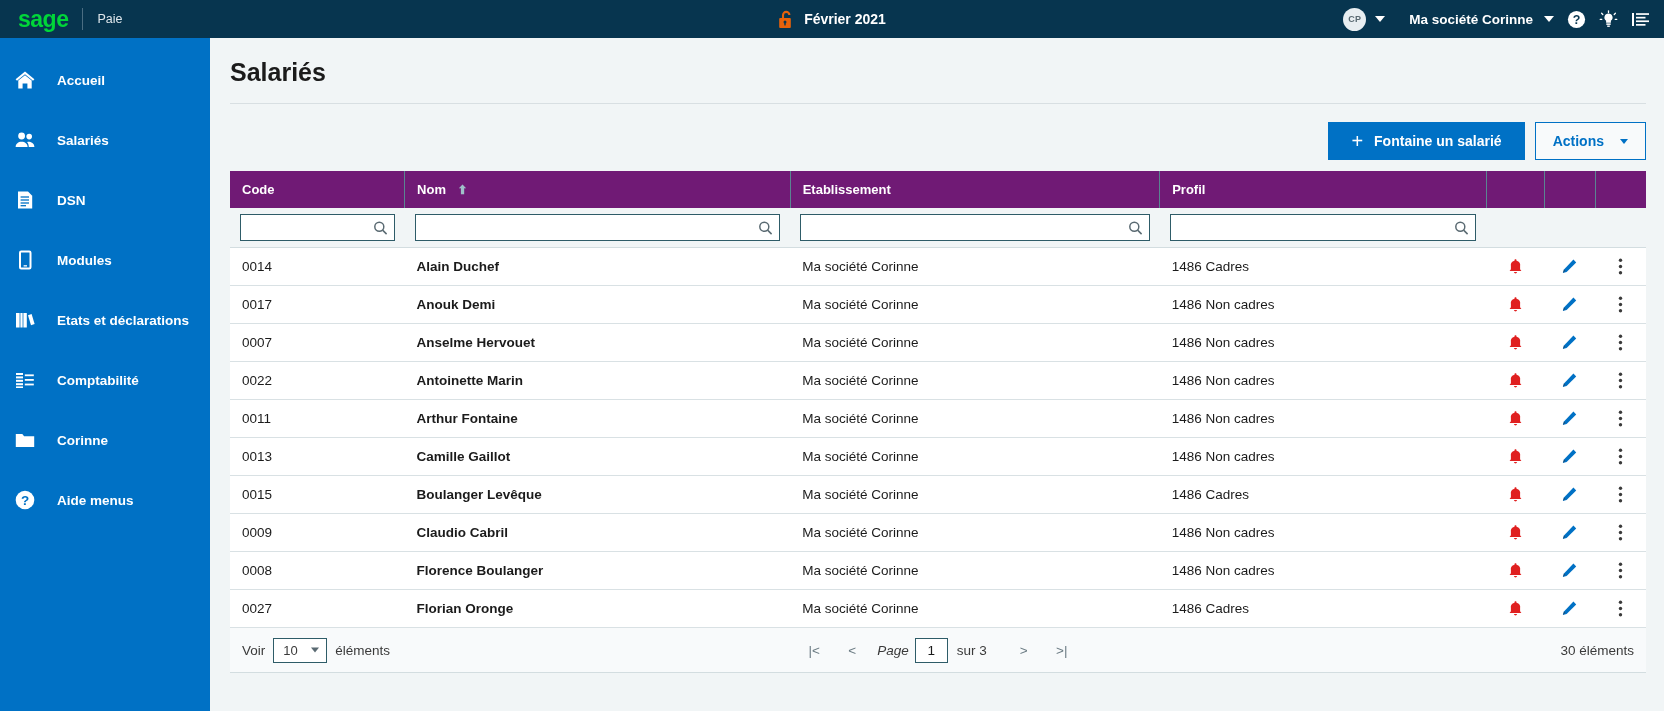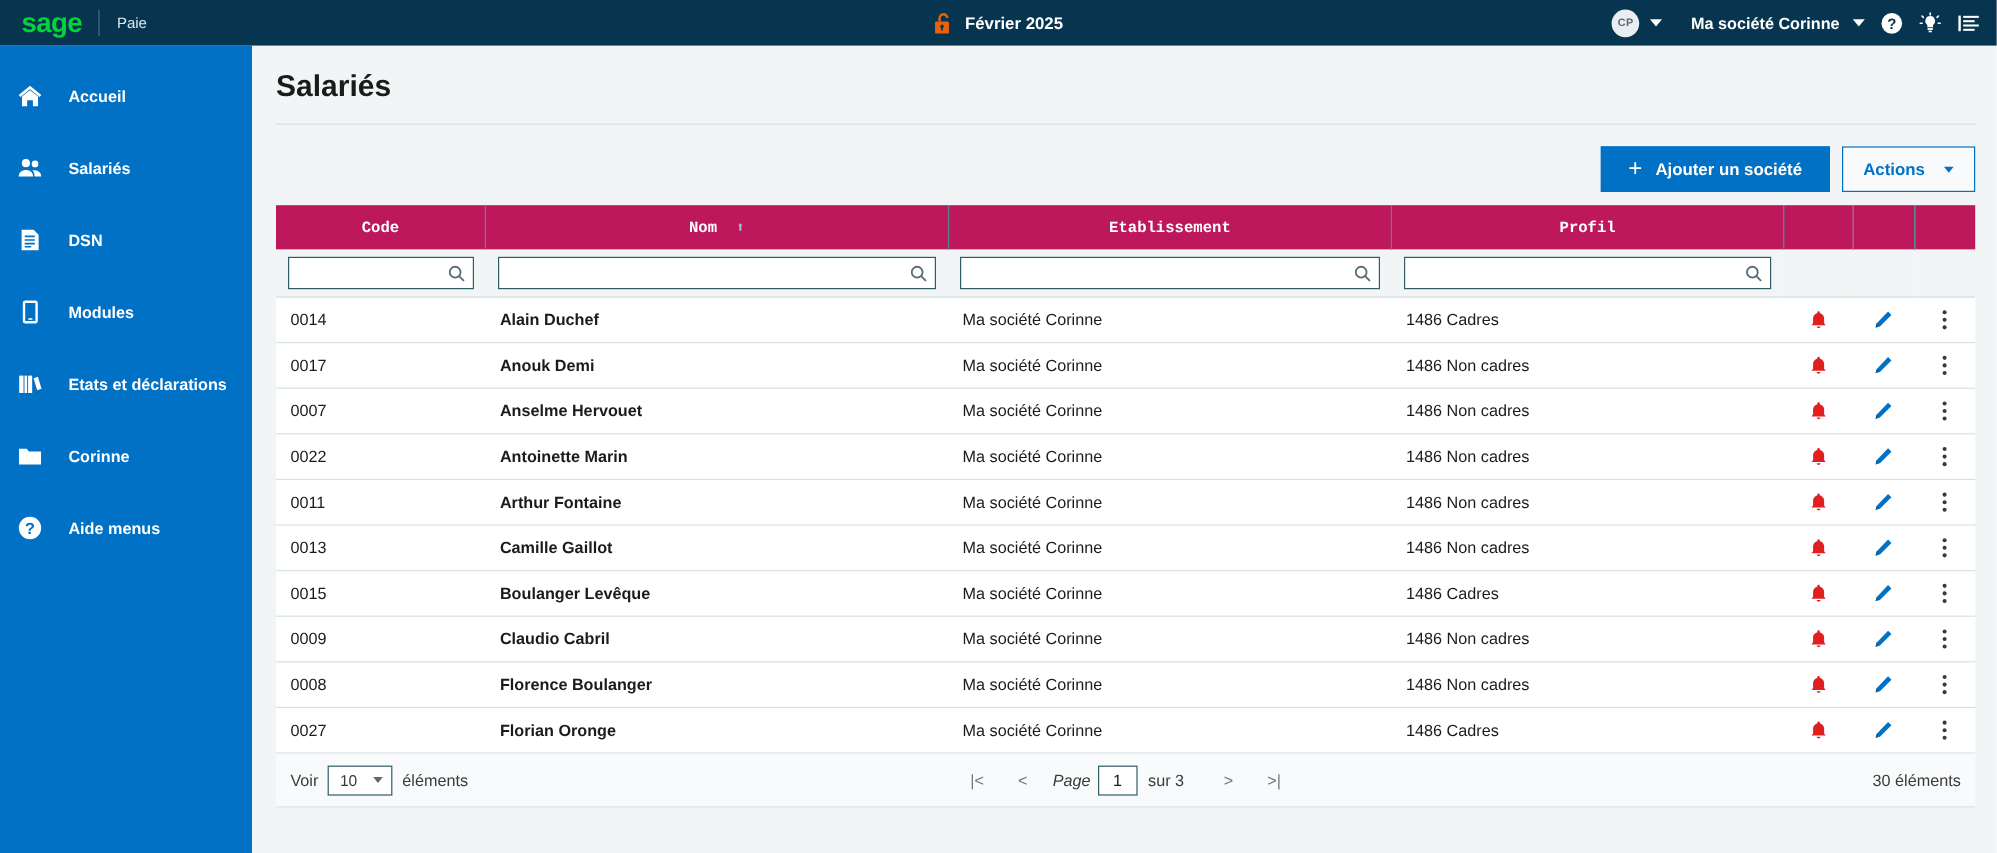--- a/index.html
+++ b/index.html
@@ -115,25 +115,24 @@
     width: 0; height: 0;
     border-left: 4.5px solid transparent; border-right: 4.5px solid transparent;
     border-top: 5.5px solid #0071c5;
   }
 
   
   .table-wrap { background: #fff; }
   table { width: 100%; border-collapse: collapse; table-layout: fixed; }
 
   thead th {
-    background: #be185d; color: #fff;
-    font-size: 13px; font-weight: bold; text-align: center;
+    background: #701a75; color: #fff;
+    font-size: 13px; font-weight: bold; text-align: left;
     height: 37px; padding: 0 12px;
     border-right: 1px solid #5a8491;
-    font-family: Liberation Mono, monospace;
   }
   thead th:last-child { border-right: none; }
   .sort-arrow { margin-left: 8px; color: #9fc0c9; font-size: 12px; }
 
   tr.filter-row td {
     background: #f1f5f6; padding: 6px 10px;
     border-bottom: 1px solid #d3dde0;
   }
   .search-box {
     position: relative; background: #fff;
@@ -216,21 +215,21 @@
 
     <div class="period">
       <span style="display:flex">
         <svg width="17" height="19" viewBox="0 0 17 19">
           <path d="M5 8V5.2A3.2 3.2 0 0 1 11.4 5" fill="none" stroke="#e8620a" stroke-width="2.1"></path>
           <rect x="1.2" y="8" width="11.6" height="10" rx="1" fill="#e8620a"></rect>
           <circle cx="7" cy="12" r="1.5" fill="#07354f"></circle>
           <rect x="6.3" y="12.4" width="1.4" height="3" fill="#07354f"></rect>
         </svg>
       </span>
-      <span class="period-label">Février 2025</span>
+      <span class="period-label">Février 2021</span>
     </div>
 
     <div class="topright">
       <div class="avatar">CP</div>
       <span class="caret-down"></span>
       <div class="company">
         <span>Ma société Corinne</span>
         <span class="caret-down" style="margin-left:11px"></span>
       </div>
       <span class="icon-btn">
@@ -324,20 +323,37 @@
           <svg width="22" height="22" viewBox="0 0 22 22">
               <rect x="2" y="4" width="3.6" height="14.5" fill="#fff"></rect>
               <rect x="6.4" y="4" width="2.2" height="14.5" fill="#fff"></rect>
               <rect x="9.4" y="4" width="3.4" height="14.5" fill="#fff"></rect>
               <path d="M14 6.2l3.6-1.3 3 10.1-3.6 1.3z" fill="#fff"></path>
             </svg>
         </span>
         <span class="nav-label">Etats et déclarations</span>
       </div>
 
+      <div class="nav-item">
+        <span class="nav-icon">
+          <svg width="22" height="22" viewBox="0 0 22 22">
+              <g fill="#fff">
+                <rect x="2" y="4" width="7" height="2"></rect>
+                <rect x="2" y="7.4" width="7" height="2"></rect>
+                <rect x="2" y="10.8" width="7" height="2"></rect>
+                <rect x="2" y="14.2" width="7" height="2"></rect>
+                <rect x="2" y="17.4" width="7" height="1.6"></rect>
+                <rect x="10.8" y="5.4" width="9" height="1.8"></rect>
+                <rect x="10.8" y="10" width="9" height="1.8"></rect>
+                <rect x="10.8" y="14.6" width="9" height="1.8"></rect>
+              </g>
+            </svg>
+        </span>
+        <span class="nav-label">Comptabilité</span>
+      </div>
 
       <div class="nav-item">
         <span class="nav-icon">
           <svg width="22" height="22" viewBox="0 0 22 22">
               <path d="M1.8 5h6.5l1.8 2.3h10.1V18H1.8z" fill="#fff"></path>
             </svg>
         </span>
         <span class="nav-label">Corinne</span>
       </div>
 
@@ -354,21 +370,21 @@
     </nav>
 
     <main class="main">
 
       <h1 class="page-title">Salariés</h1>
       <div class="title-rule"></div>
 
       <div class="toolbar">
         <button class="btn-primary">
           <span class="plus-glyph">+</span>
-          <span>Ajouter un société</span>
+          <span>Fontaine un salarié</span>
         </button>
         <button class="btn-outline">
           <span>Actions</span>
           <span class="caret-blue"></span>
         </button>
       </div>
 
       <div class="table-wrap">
         <table>
           <colgroup>

